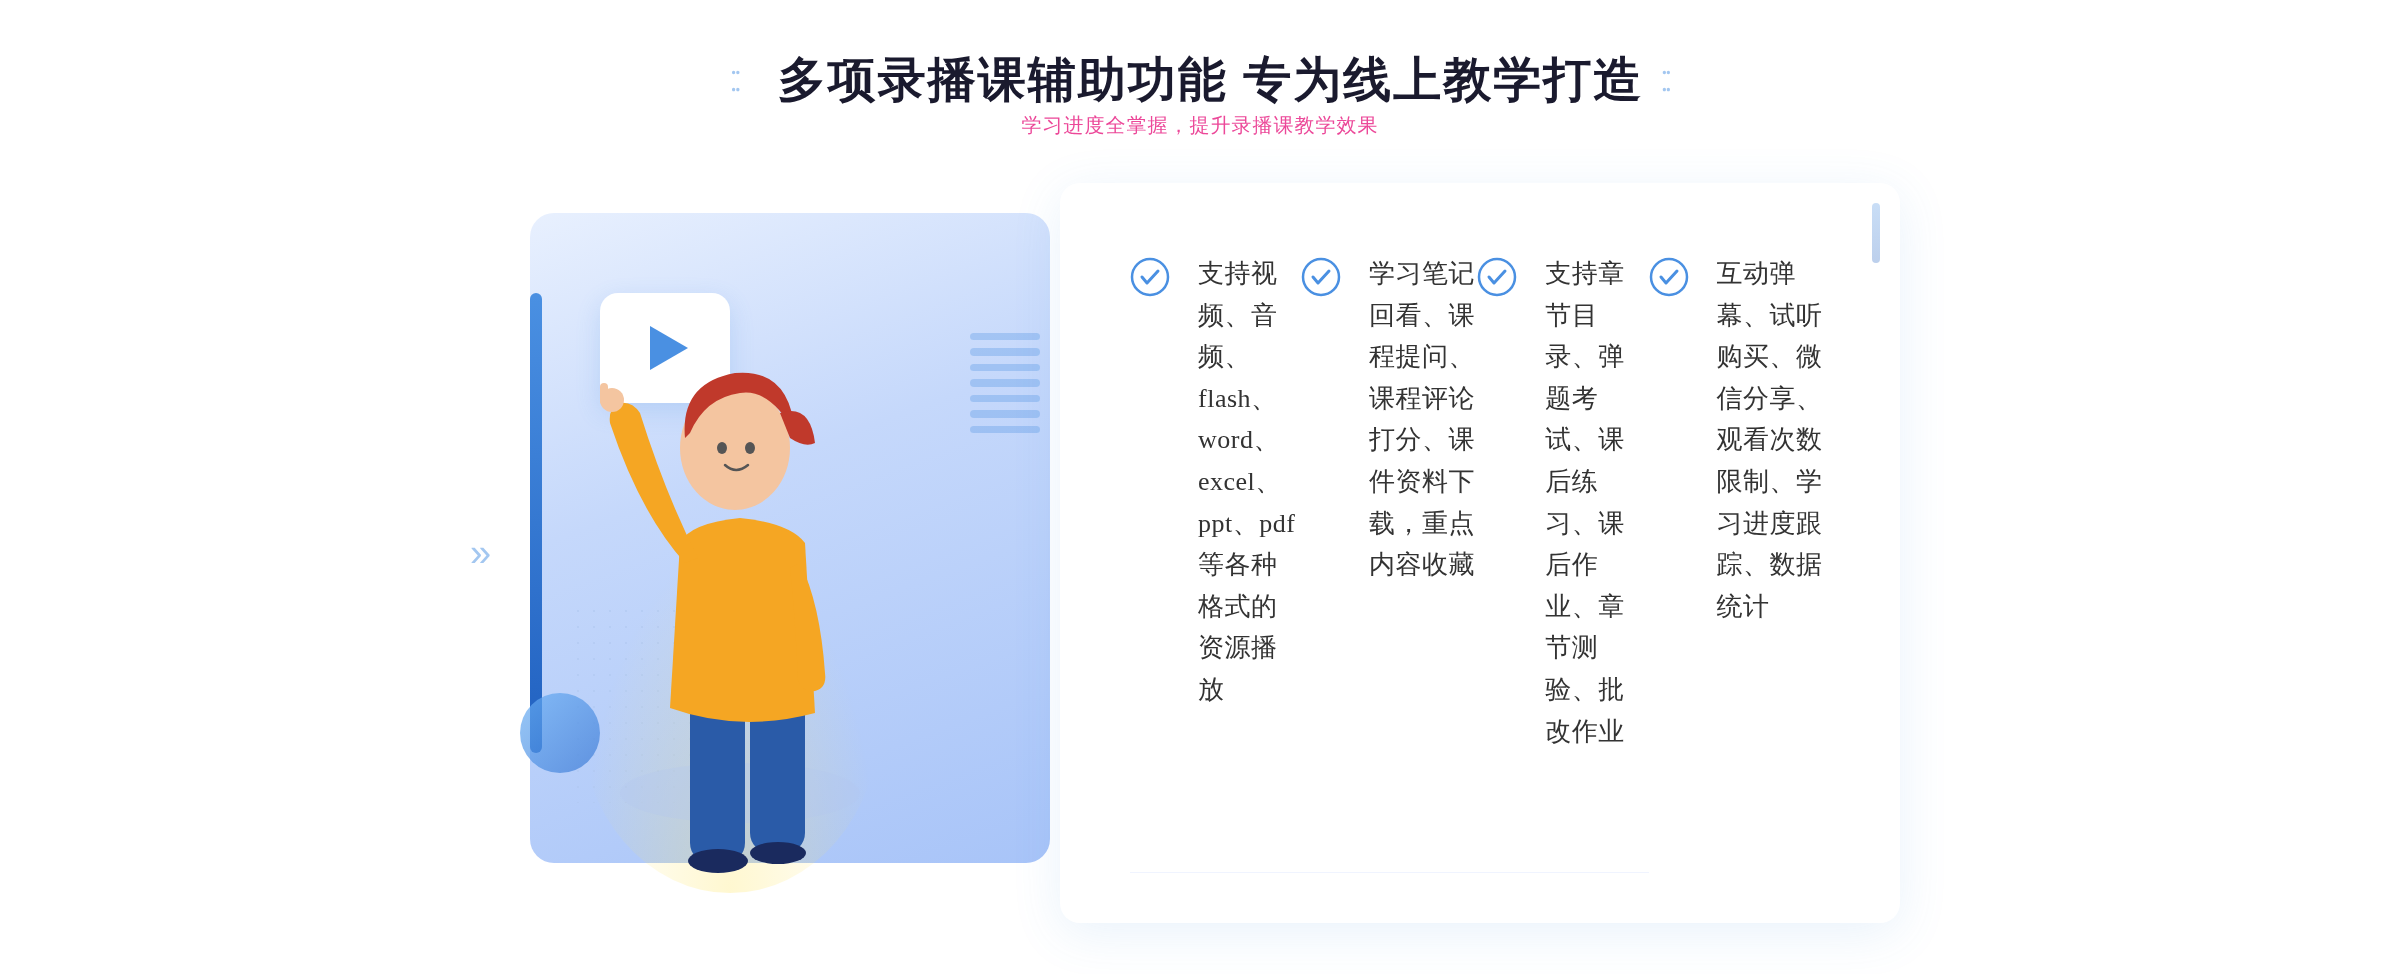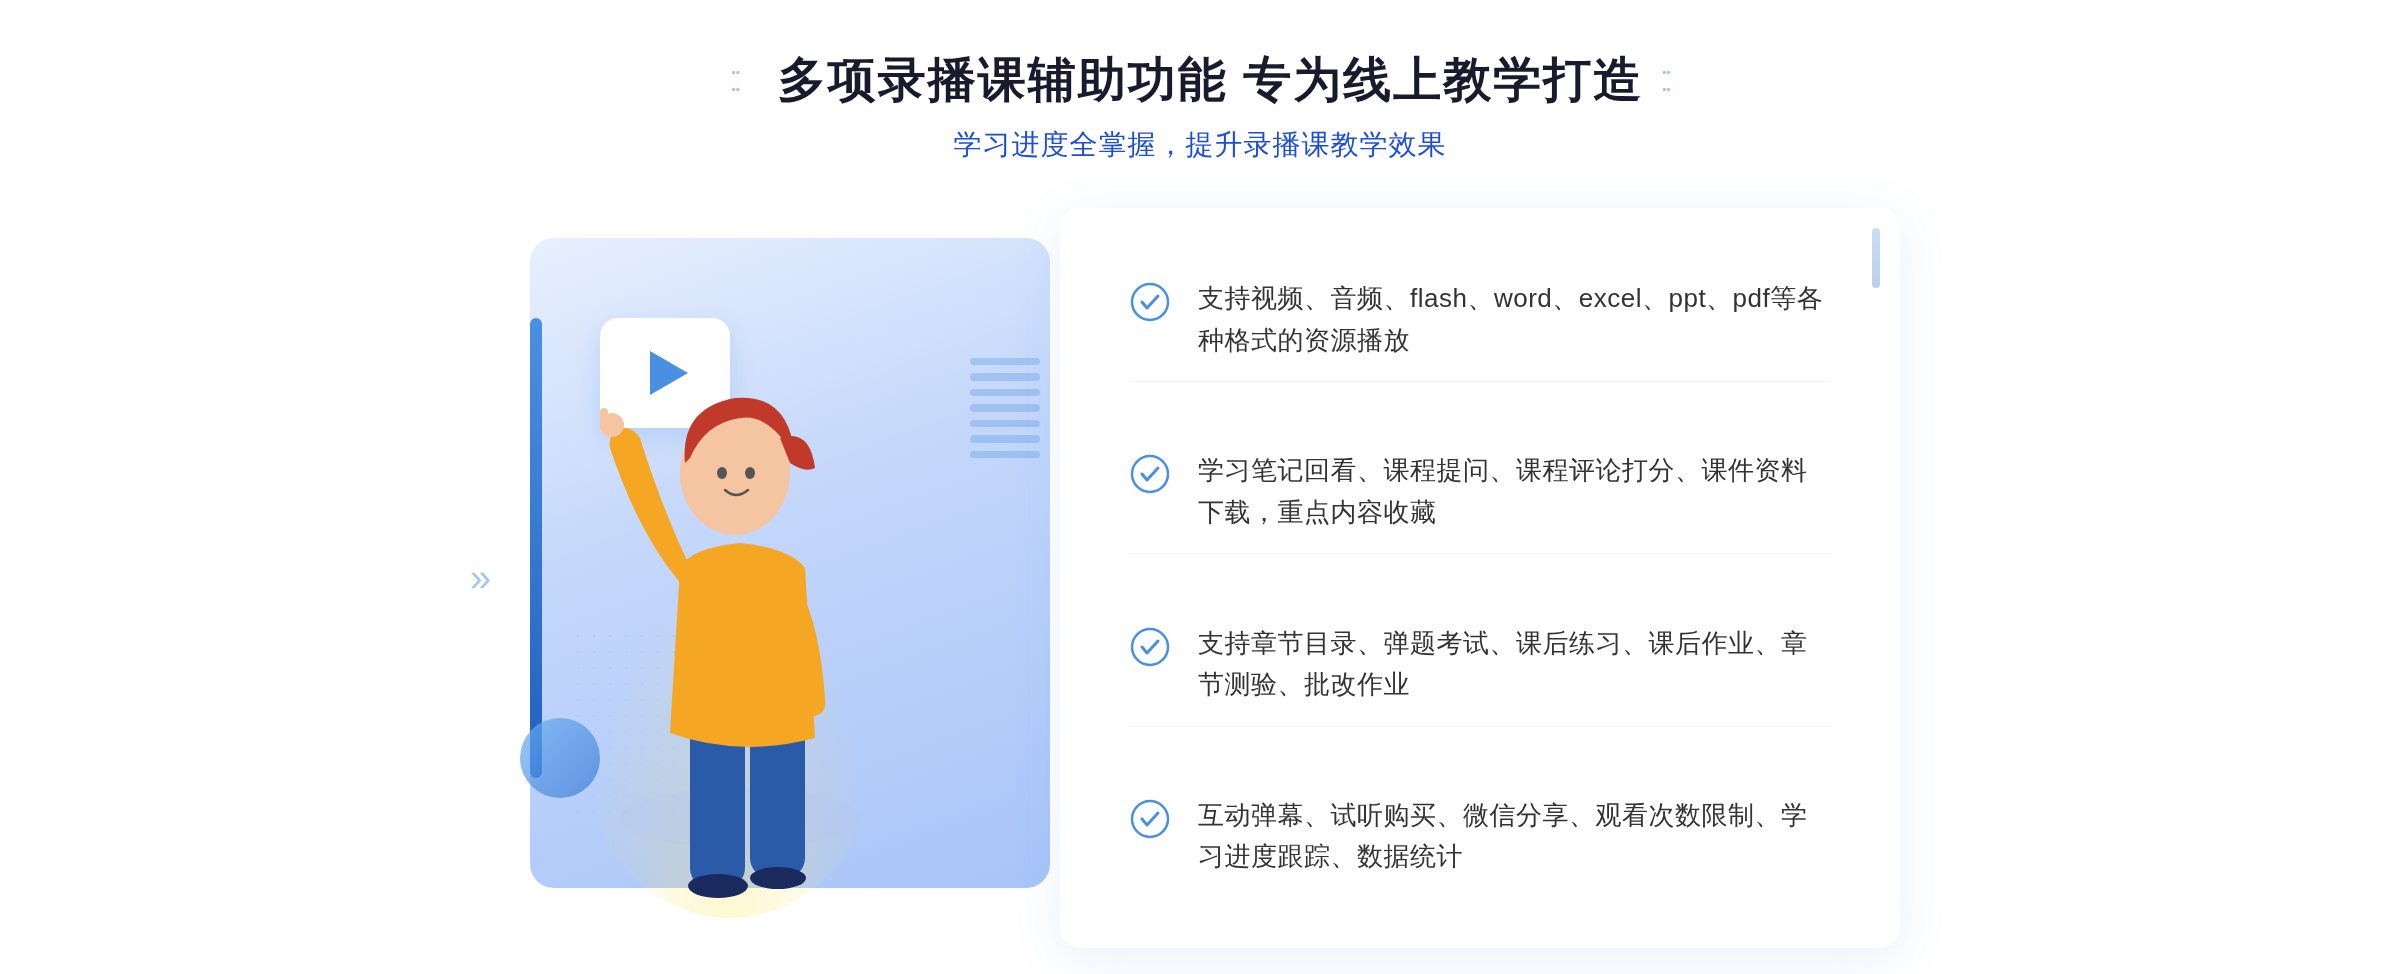--- a/index.html
+++ b/index.html
@@ -39,23 +39,22 @@
 
     .main-title {
       font-size: 48px;
       font-weight: 700;
       color: #1a1a2e;
       letter-spacing: 2px;
       margin-left: 21px;
     }
 
     .sub-title {
-      font-size: 28px;
-      color: #1d4ed8;
-      margin-top: 14px;
+      font-size: 20px;
+      color: #ec4899;
       letter-spacing: 1px;
     }
 
     .content-area {
       display: flex;
       width: 1400px;
       height: 740px;
       position: relative;
     }
 
@@ -191,25 +190,26 @@
     }
 
     
     .right-panel {
       flex: 1;
       background: white;
       border-radius: 20px;
       padding: 50px 70px;
       box-shadow: 0 10px 50px rgba(74,144,226,0.12);
       display: flex;
-      flex-direction: column;
+      flex-direction: row;
       justify-content: space-between;
       margin-left: -20px;
       z-index: 2;
       position: relative;
+      font-family: Liberation Serif, serif;
     }
 
     .feature-item {
       display: flex;
       align-items: flex-start;
       gap: 28px;
       padding: 20px 0;
       border-bottom: 1px solid #f0f4ff;
     }
 

